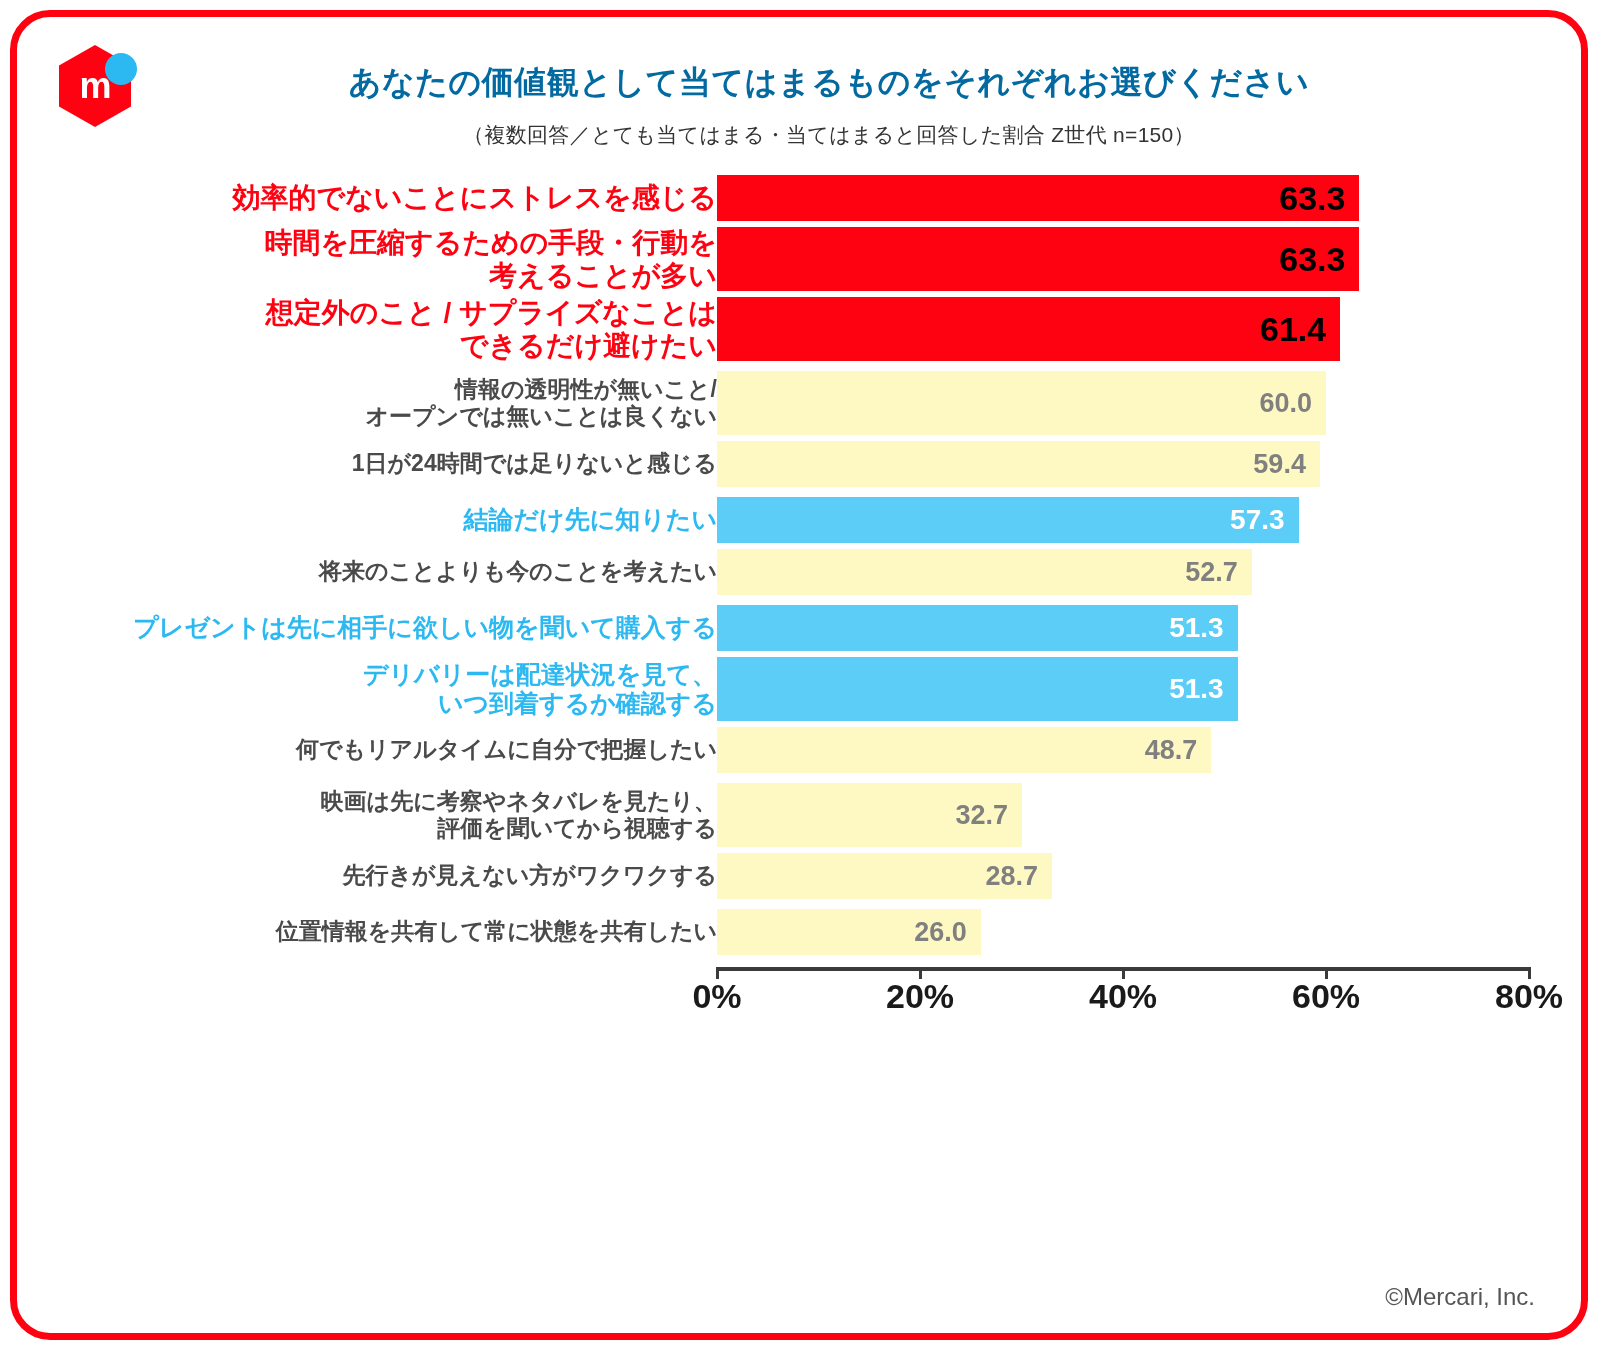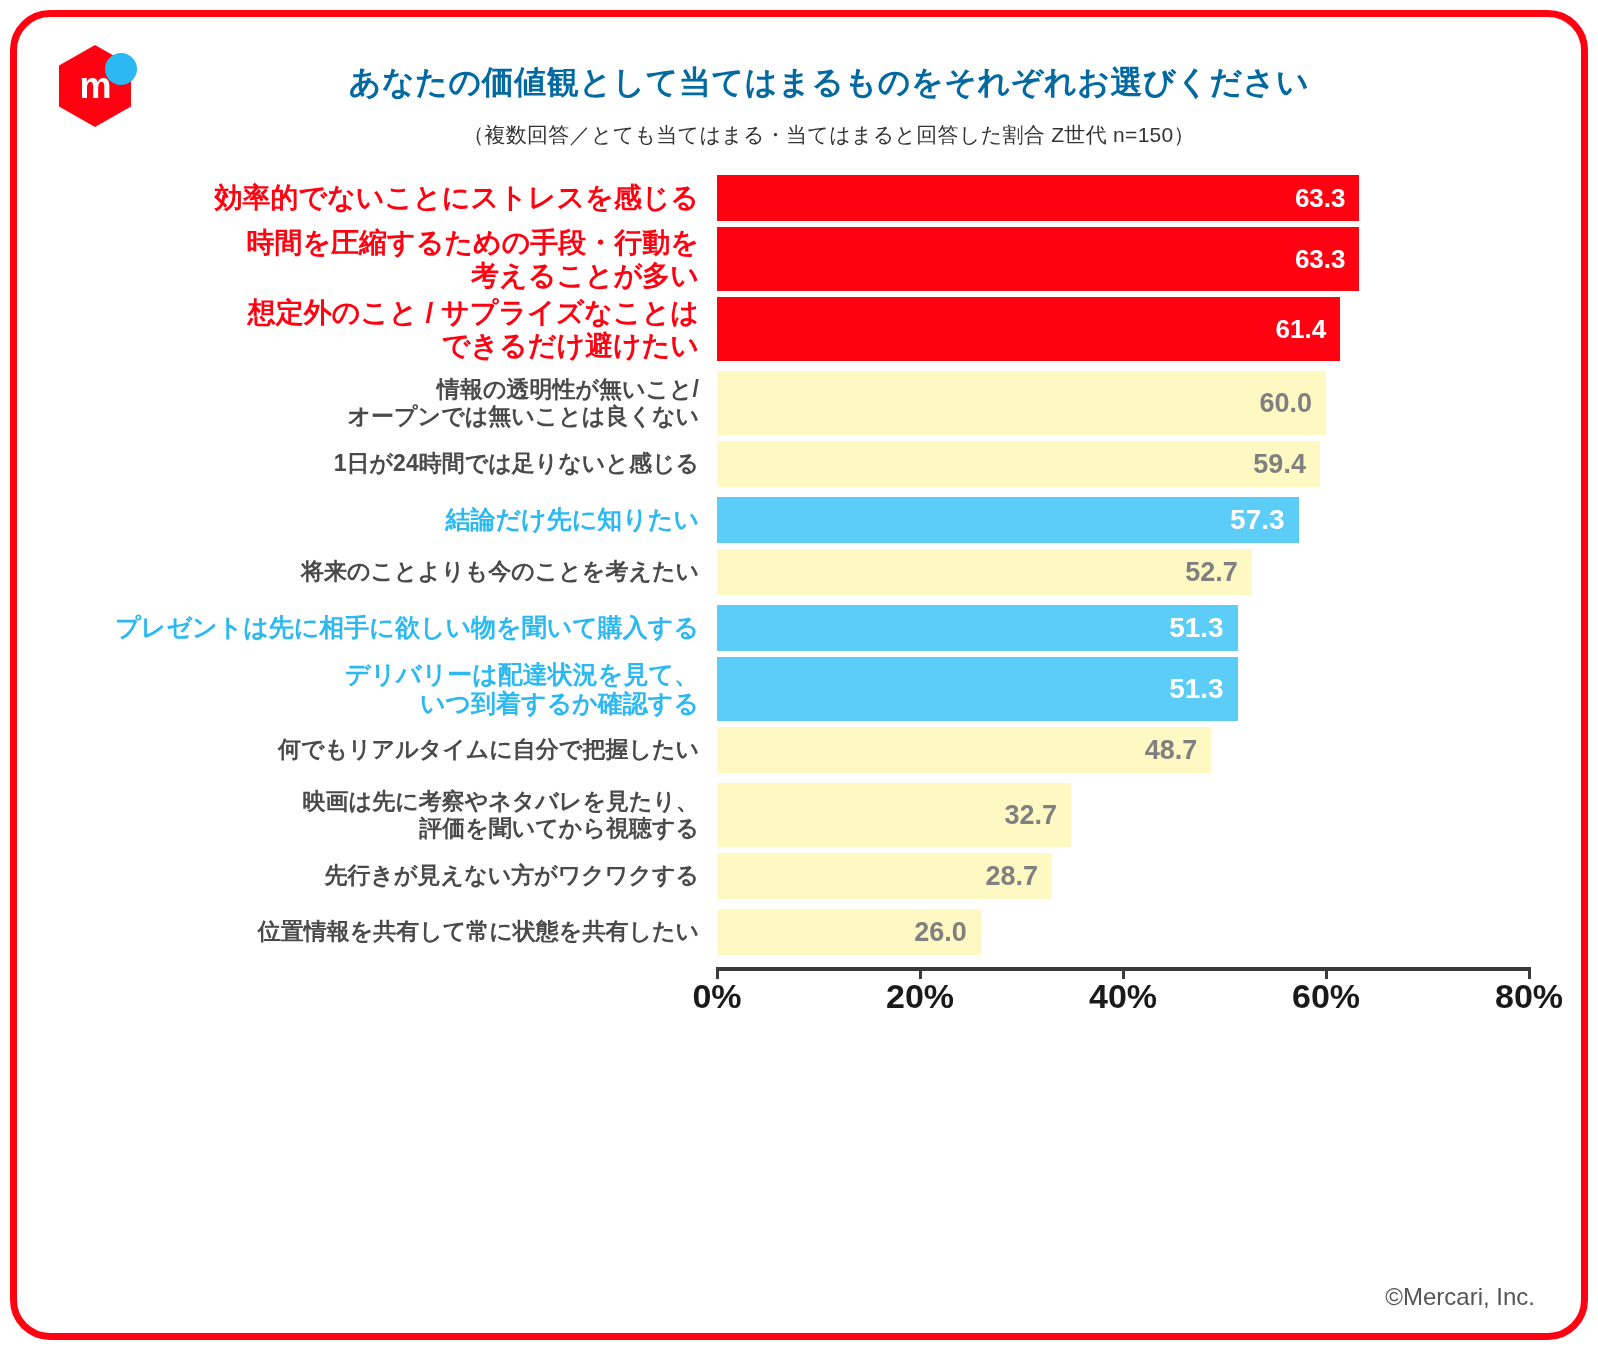--- a/index.html
+++ b/index.html
@@ -78,21 +78,21 @@
     display: flex;
     align-items: center;
     height: 46px;
     margin-bottom: 6px;
   }
   .row.tall { height: 64px; }
   .row.gap-before { margin-top: 10px; }
   .label {
     width: 660px;
     text-align: right;
-    padding-right: 18px;
+    padding-right: 0;
     font-size: 23px;
     font-weight: bold;
     color: #4a4a4a;
     line-height: 1.18;
     white-space: pre-line;
   }
   .label.hl-red { color: #ff0211; font-size: 28px; }
   .label.hl-blue { color: #2cb9f2; font-size: 25px; }
   .bar-area {
     position: relative;
@@ -103,21 +103,21 @@
     height: 100%;
     background: #fef9c3;
     display: flex;
     align-items: center;
     justify-content: flex-end;
     padding-right: 14px;
     color: #808080;
     font-size: 27px;
     font-weight: bold;
   }
-  .bar.red { background: #ff0211; color: #ffffff; font-size: 26px; }
+  .bar.red { background: #ff0211; color: #000000; font-size: 34px; }
   .bar.blue { background: #5ccdf7; color: #ffffff; font-size: 28px; }
 
   .axis {
     position: relative;
     margin-left: 700px;
     margin-top: 12px;
     height: 4px;
     background: #3a3a3a;
     width: 812px;
   }
@@ -247,21 +247,21 @@
         <div class="bar-area">
           <div class="bar" style="width: 494.305px;">
             <span>48.7</span>
           </div>
         </div>
       </div>
       <div class="row tall gap-before">
         <div class="label">映画は先に考察やネタバレを見たり、
 評価を聞いてから視聴する</div>
         <div class="bar-area">
-          <div class="bar" style="width: 354px;">
+          <div class="bar" style="width: 305px;">
             <span>32.7</span>
           </div>
         </div>
       </div>
       <div class="row">
         <div class="label">先行きが見えない方がワクワクする</div>
         <div class="bar-area">
           <div class="bar" style="width: 335px;">
             <span>28.7</span>
           </div>

